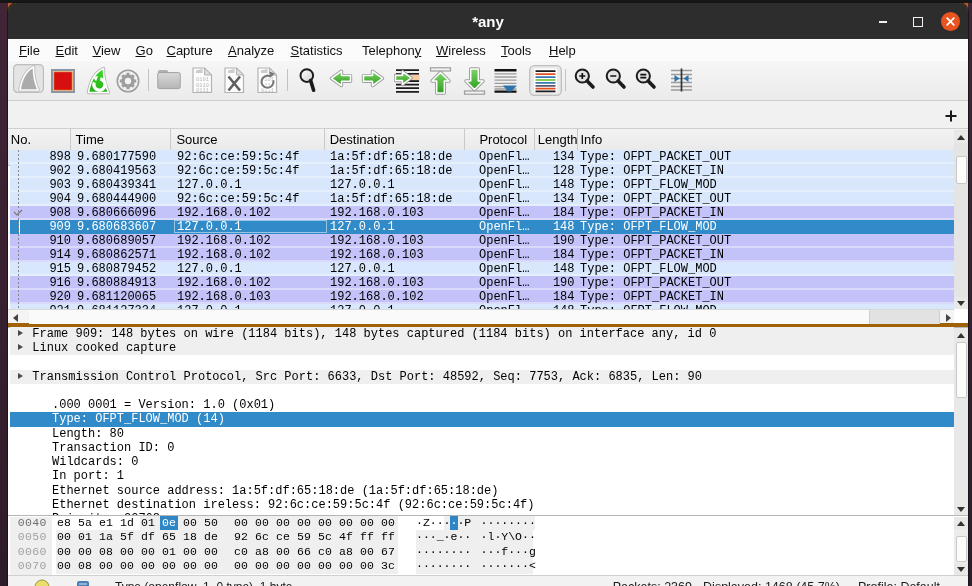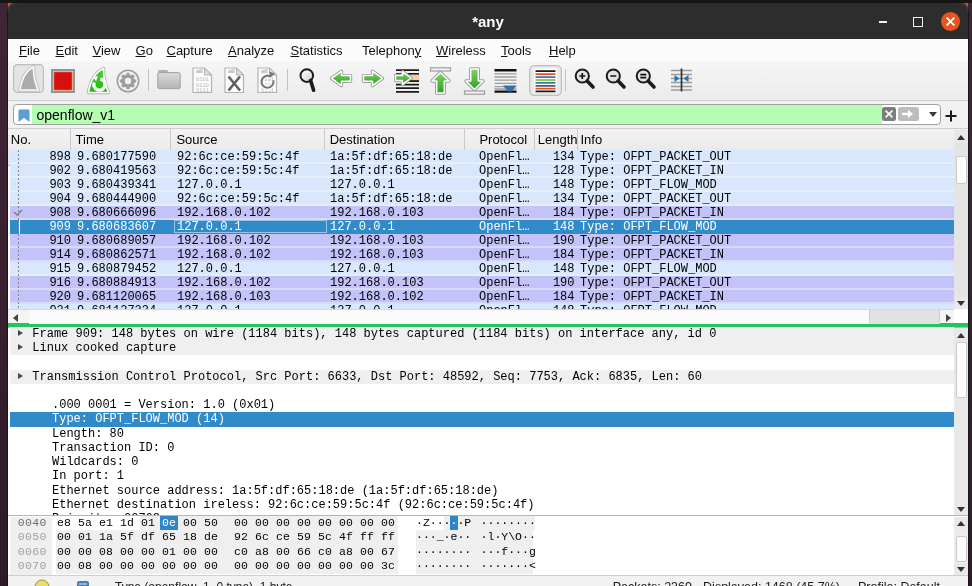--- a/index.html
+++ b/index.html
@@ -1,20 +1,20 @@
 <!DOCTYPE html>
 <html><head>
 <meta charset="utf-8">
 <style>
 *{margin:0;padding:0;box-sizing:border-box;}
 html,body{width:972px;height:586px;overflow:hidden;}
 body{position:relative;background:linear-gradient(#412536,#2e1b29);font-family:"Liberation Sans",sans-serif;-webkit-font-smoothing:antialiased;}
 #topstrip{position:absolute;left:0;top:0;width:972px;height:3px;background:#161616;}
 .corner{position:absolute;top:3px;width:8px;height:8px;background:#b85c30;}
-#win{position:absolute;left:8px;top:3px;width:960px;height:583px;background:#22c55e;border-radius:9px 9px 0 0;overflow:hidden;box-shadow:0 0 0 1px rgba(20,20,20,.85);}
+#win{position:absolute;left:8px;top:3px;width:960px;height:583px;background:#a16207;border-radius:9px 9px 0 0;overflow:hidden;box-shadow:0 0 0 1px rgba(20,20,20,.85);}
 #title{position:absolute;left:0;top:0;width:960px;height:36px;background:#2e2d2d;}
 #title .t{position:absolute;left:0;top:10px;width:960px;text-align:center;color:#fff;font-size:15px;font-weight:bold;}
 #btn-close{position:absolute;left:933px;top:8.5px;width:19px;height:19px;border-radius:50%;background:#e9541f;}
 #btn-max{position:absolute;left:904.5px;top:13.5px;width:10px;height:10px;border:1.2px solid #f2f2f2;}
 #btn-min{position:absolute;left:870.5px;top:18px;width:8.5px;height:1.6px;background:#f2f2f2;}
 #menu{position:absolute;left:0;top:36px;width:960px;height:22px;background:#fbfbfb;font-size:13px;color:#101010;}
 #menu span{position:absolute;top:4px;}
 #menu u{text-decoration:underline;text-underline-offset:1px;text-decoration-thickness:1px;}
 #toolbar{position:absolute;left:0;top:58px;width:960px;height:40px;background:linear-gradient(#f6f6f6,#ebebeb);border-bottom:1px solid #cfcfcf;}
 .tbi{position:absolute;top:4px;}
@@ -307,35 +307,20 @@
           <path d="M2 15.5 h21"></path>
           <path d="M2 19.5 h21"></path>
           <path d="M2 23 h21"></path>
         </g>
         <path d="M12.5 1.5 V24.5" stroke="#333" stroke-width="1.7"></path>
         <path d="M10.5 11.5 L5.5 8 V15 Z" fill="#2e72ad"></path>
         <path d="M14.5 11.5 L19.5 8 V15 Z" fill="#2e72ad"></path>
       </svg>
     </div>
   <div id="filter">
-    <div id="fbox">
-      <div id="fgreen"></div>
-      <svg id="fbk" width="15" height="17">
-          <path d="M2.5 2.5 h9 a1 1 0 0 1 1 1 V15 L7 10.8 L1.5 15 V3.5 a1 1 0 0 1 1-1 Z" fill="#5a9fd4"></path>
-        </svg>
-      <span id="ftext">openflow_v1</span>
-      <div id="fclr"><svg width="14" height="14">
-            <path d="M3.6 3.6 L10.4 10.4 M10.4 3.6 L3.6 10.4" stroke="#fff" stroke-width="1.5"></path>
-          </svg></div>
-      <div id="fapl"><svg width="21" height="14">
-            <path d="M4 7 H11" stroke="#fff" stroke-width="2.4"></path>
-            <path d="M10 2.8 L15 7 L10 11.2 Z" fill="#fff"></path>
-          </svg></div>
-      <b id="fdd"></b>
-    </div>
     <svg style="position:absolute;left:936px;top:8px" width="14" height="14">
         <path d="M7 1.5 V12.5 M1.5 7 H12.5" stroke="#1a1a1a" stroke-width="2"></path>
       </svg>
   </div>
   <div id="plist">
     <div id="lhead">
       <span style="left:2.8px">No.</span>
         <i style="left:62px"></i>
       <span style="left:67.6px">Time</span>
         <i style="left:162px"></i>
@@ -376,21 +361,21 @@
     <div id="hsb1">
       <div style="position:absolute;left:21px;top:0;width:841px;height:13.5px;background:#fafafa;border-right:1px solid #cfcfcf;"></div>
       <div style="position:absolute;left:862px;top:0;width:70px;height:13.5px;background:#e2e2e2;border-right:1px solid #cfcfcf;"></div>
       <i style="position:absolute;left:5px;top:3.5px;width:0;height:0;border-top:4px solid transparent;border-bottom:4px solid transparent;border-right:5px solid #444;"></i>
       <i style="position:absolute;left:938px;top:3.5px;width:0;height:0;border-top:4px solid transparent;border-bottom:4px solid transparent;border-left:5px solid #444;"></i>
     </div>
   </div>
   <div id="pdetail">
 <div class="drow dg" style="top:-1.3px"><b class="tri"></b><span style="position:absolute;left:22.8px">Frame 909: 148 bytes on wire (1184 bits), 148 bytes captured (1184 bits) on interface any, id 0</span></div>
 <div class="drow dg" style="top:12.97px"><b class="tri"></b><span style="position:absolute;left:22.8px">Linux cooked capture</span></div>
-<div class="drow dg" style="top:41.51px"><b class="tri"></b><span style="position:absolute;left:22.8px">Transmission Control Protocol, Src Port: 6633, Dst Port: 48592, Seq: 7753, Ack: 6835, Len: 60</span></div>
+<div class="drow dg" style="top:41.51px"><b class="tri"></b><span style="position:absolute;left:22.8px">Transmission Control Protocol, Src Port: 6633, Dst Port: 48592, Seq: 7753, Ack: 6835, Len: 90</span></div>
 <div class="drow " style="top:70.05px"><span style="position:absolute;left:42.5px">.000 0001 = Version: 1.0 (0x01)</span></div>
 <div class="drow ds" style="top:84.32px"><span style="position:absolute;left:42.5px">Type: OFPT_FLOW_MOD (14)</span></div>
 <div class="drow " style="top:98.59px"><span style="position:absolute;left:42.5px">Length: 80</span></div>
 <div class="drow " style="top:112.86px"><span style="position:absolute;left:42.5px">Transaction ID: 0</span></div>
 <div class="drow " style="top:127.13px"><span style="position:absolute;left:42.5px">Wildcards: 0</span></div>
 <div class="drow " style="top:141.4px"><span style="position:absolute;left:42.5px">In port: 1</span></div>
 <div class="drow " style="top:155.67px"><span style="position:absolute;left:42.5px">Ethernet source address: 1a:5f:df:65:18:de (1a:5f:df:65:18:de)</span></div>
 <div class="drow " style="top:169.94px"><span style="position:absolute;left:42.5px">Ethernet destination ireless: 92:6c:ce:59:5c:4f (92:6c:ce:59:5c:4f)</span></div>
 <div class="drow " style="top:184.21px"><span style="position:absolute;left:42.5px">Priority: 32768</span></div>
     <div id="vsb2">

